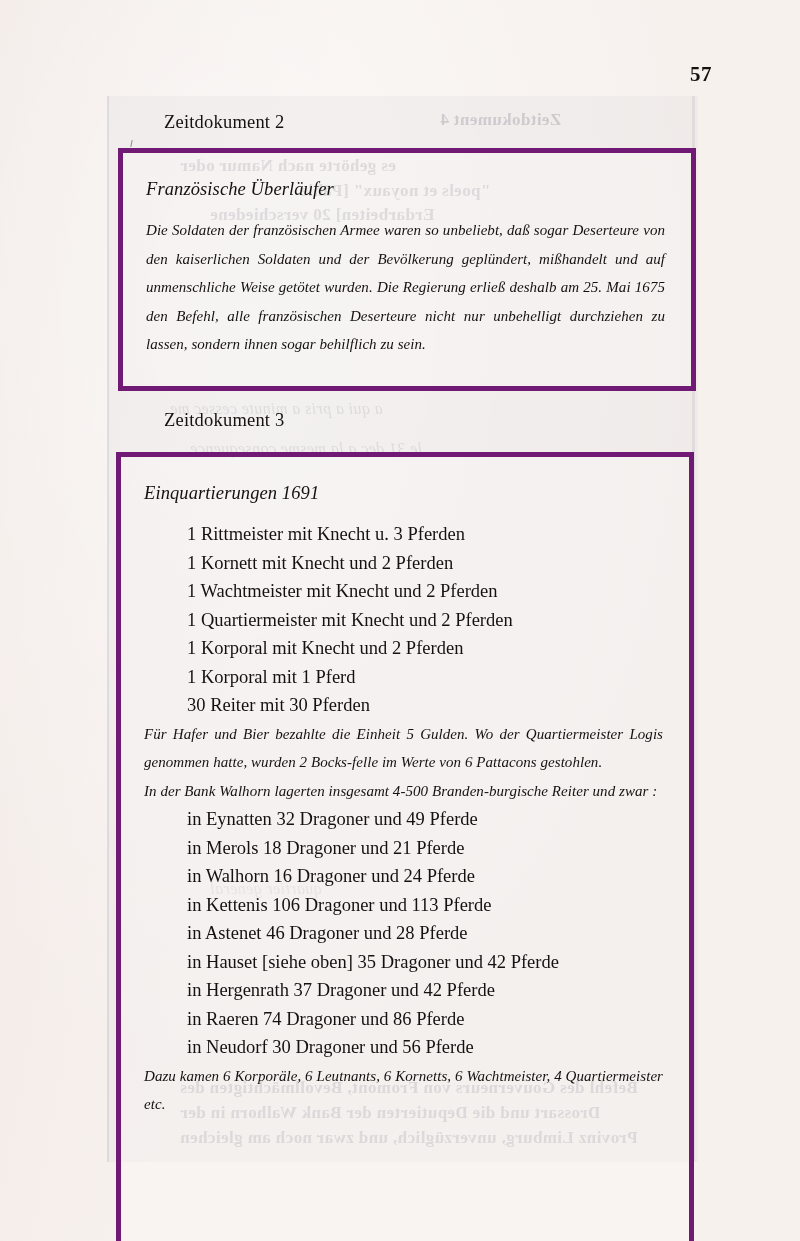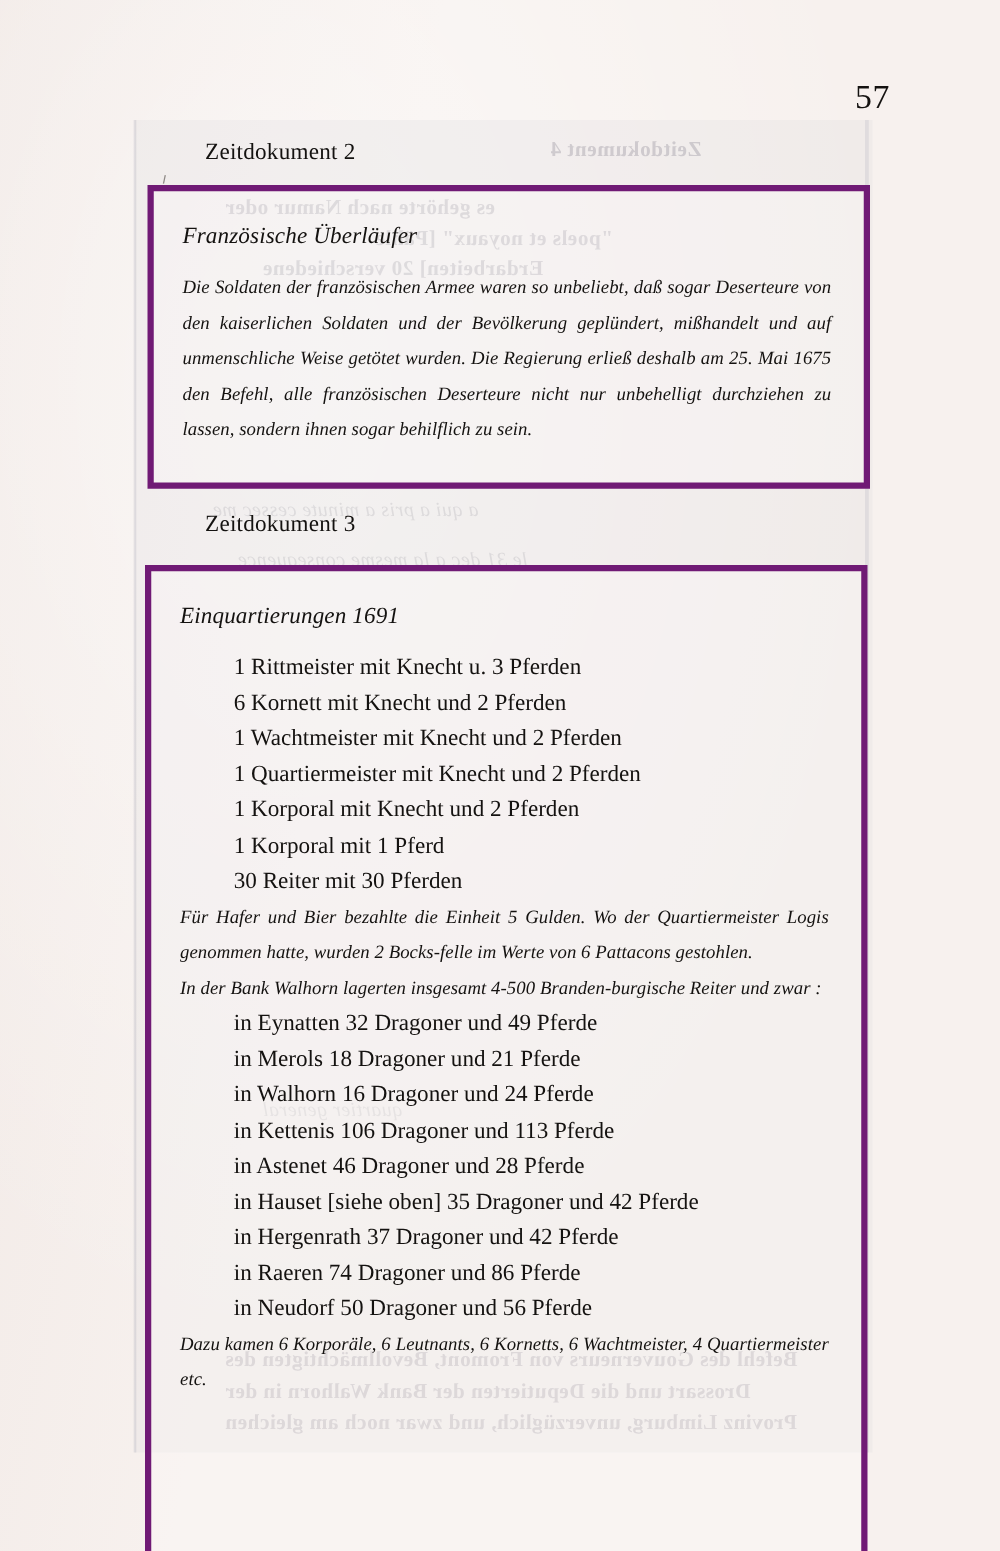--- a/index.html
+++ b/index.html
@@ -67,22 +67,22 @@
   .ghost-faint {
     color: rgba(120,116,132,0.17);
     font-weight: 400;
     font-style: italic;
   }
 
   .page-number {
     position: absolute;
     right: 88px;
     top: 62px;
-    font-size: 27px;
-    font-weight: 400;
+    font-size: 21px;
+    font-weight: 700;
     letter-spacing: 0.5px;
   }
 
   .section-heading {
     position: absolute;
     left: 121px;
     font-size: 18.5px;
     letter-spacing: 0.2px;
     white-space: nowrap;
     margin-left: 43px;
@@ -199,40 +199,40 @@
 <div class="section-heading" id="heading-3">Zeitdokument 3</div>
 
 <div class="doc-box" id="box-3">
   <div class="box-inner">
 
     <p class="doc-title">Einquartierungen 1691</p>
 
 
     <ul class="indent-list">
       <li>1 Rittmeister mit Knecht u. 3 Pferden</li>
-      <li>6 Kornett mit Knecht und 2 Pferden</li>
+      <li>1 Kornett mit Knecht und 2 Pferden</li>
       <li>1 Wachtmeister mit Knecht und 2 Pferden</li>
       <li>1 Quartiermeister mit Knecht und 2 Pferden</li>
       <li>1 Korporal mit Knecht und 2 Pferden</li>
       <li>1 Korporal mit 1 Pferd</li>
       <li>30 Reiter mit 30 Pferden</li>
     </ul>
 
     <p class="doc-para">Für Hafer und Bier bezahlte die Einheit 5 Gulden. Wo der Quartiermeister Logis genommen hatte, wurden 2 Bocks-felle im Werte von 6 Pattacons gestohlen.</p>
 
     <p class="doc-para">In der Bank Walhorn lagerten insgesamt 4-500 Branden-burgische Reiter und zwar :</p>
 
     <ul class="indent-list">
       <li>in Eynatten 32 Dragoner und 49 Pferde</li>
       <li>in Merols 18 Dragoner und 21 Pferde</li>
       <li>in Walhorn 16 Dragoner und 24 Pferde</li>
       <li>in Kettenis 106 Dragoner und 113 Pferde</li>
       <li>in Astenet 46 Dragoner und 28 Pferde</li>
       <li>in Hauset [siehe oben] 35 Dragoner und 42 Pferde</li>
       <li>in Hergenrath 37 Dragoner und 42 Pferde</li>
       <li>in Raeren 74 Dragoner und 86 Pferde</li>
-      <li>in Neudorf 50 Dragoner und 56 Pferde</li>
+      <li>in Neudorf 30 Dragoner und 56 Pferde</li>
     </ul>
 
     <p class="doc-para">Dazu kamen 6 Korporäle, 6 Leutnants, 6 Kornetts, 6 Wachtmeister, 4 Quartiermeister etc.</p>
 
   </div>
 </div>
 
 </body></html>

